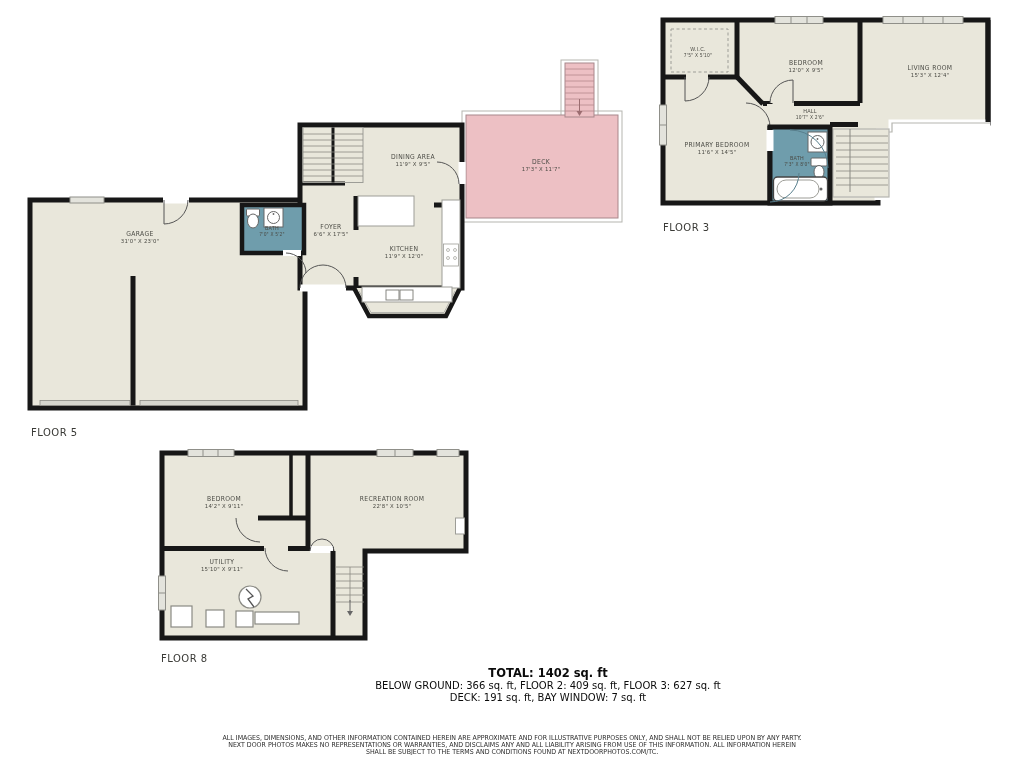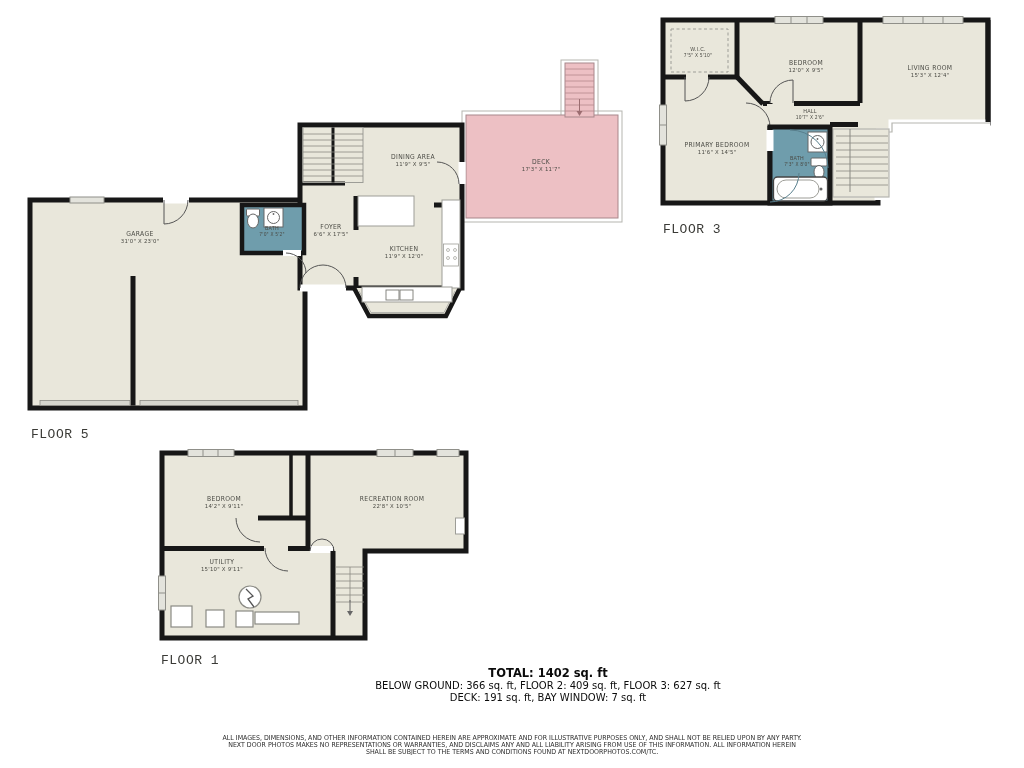--- a/index.html
+++ b/index.html
@@ -4,21 +4,21 @@
 <style>
   html,body{margin:0;padding:0;background:#ffffff;}
   .canvas{position:relative;width:1024px;height:768px;background:#ffffff;overflow:hidden;
           font-family:"DejaVu Sans", sans-serif;}
   svg{position:absolute;left:0;top:0;}
   .rlabel{position:absolute;text-align:center;color:#4a4a44;white-space:nowrap;
           transform:translate(-50%,-50%) scale(0.55);line-height:1.3;}
   .rlabel.sm{transform:translate(-50%,-50%) scale(0.45);}
   .rname{display:block;font-size:11px;letter-spacing:0.6px;}
   .rdims{display:block;font-size:9.8px;letter-spacing:0.4px;}
-  .flabel{position:absolute;font-size:13px;letter-spacing:0.5px;color:#3a3a36;font-family:Liberation Mono, monospace;}
+  .flabel{position:absolute;font-size:10px;letter-spacing:0.5px;color:#3a3a36;}
   .summary{position:absolute;left:0;top:666px;width:1024px;text-align:center;color:#0b0b0b;padding-left:36px;}
   .sum-total{font-size:11.5px;font-weight:bold;line-height:14px;}
   .sum-line{font-size:10px;line-height:11.7px;}
   .disclaimer{position:absolute;left:0;top:734px;width:1862px;transform:scale(0.55);
               transform-origin:0 0;text-align:center;color:#2a2a2a;
               font-size:11.4px;line-height:13.7px;}
 </style>
 </head>
 <body>
 
@@ -228,21 +228,21 @@
     <span class="rname">RECREATION ROOM</span>
     <span class="rdims">22'8" X 10'5"</span>
   </div>
   <div class="rlabel" style="left:222px;top:566px">
     <span class="rname">UTILITY</span>
     <span class="rdims">15'10" X 9'11"</span>
   </div>
 
   <div class="flabel" style="left:31px;top:427px">FLOOR 5</div>
   <div class="flabel" style="left:663px;top:222px">FLOOR 3</div>
-  <div class="flabel" style="left:161px;top:653px">FLOOR 1</div>
+  <div class="flabel" style="left:161px;top:653px">FLOOR 8</div>
 
   <div class="summary">
     <div class="sum-total">TOTAL: 1402 sq. ft</div>
     <div class="sum-line">BELOW GROUND: 366 sq. ft, FLOOR 2: 409 sq. ft, FLOOR 3: 627 sq. ft</div>
     <div class="sum-line">DECK: 191 sq. ft, BAY WINDOW: 7 sq. ft</div>
   </div>
 
   <div class="disclaimer">
     <div>ALL IMAGES, DIMENSIONS, AND OTHER INFORMATION CONTAINED HEREIN ARE APPROXIMATE AND FOR ILLUSTRATIVE PURPOSES ONLY, AND SHALL NOT BE RELIED UPON BY ANY PARTY.</div>
     <div>NEXT DOOR PHOTOS MAKES NO REPRESENTATIONS OR WARRANTIES, AND DISCLAIMS ANY AND ALL LIABILITY ARISING FROM USE OF THIS INFORMATION. ALL INFORMATION HEREIN</div>

